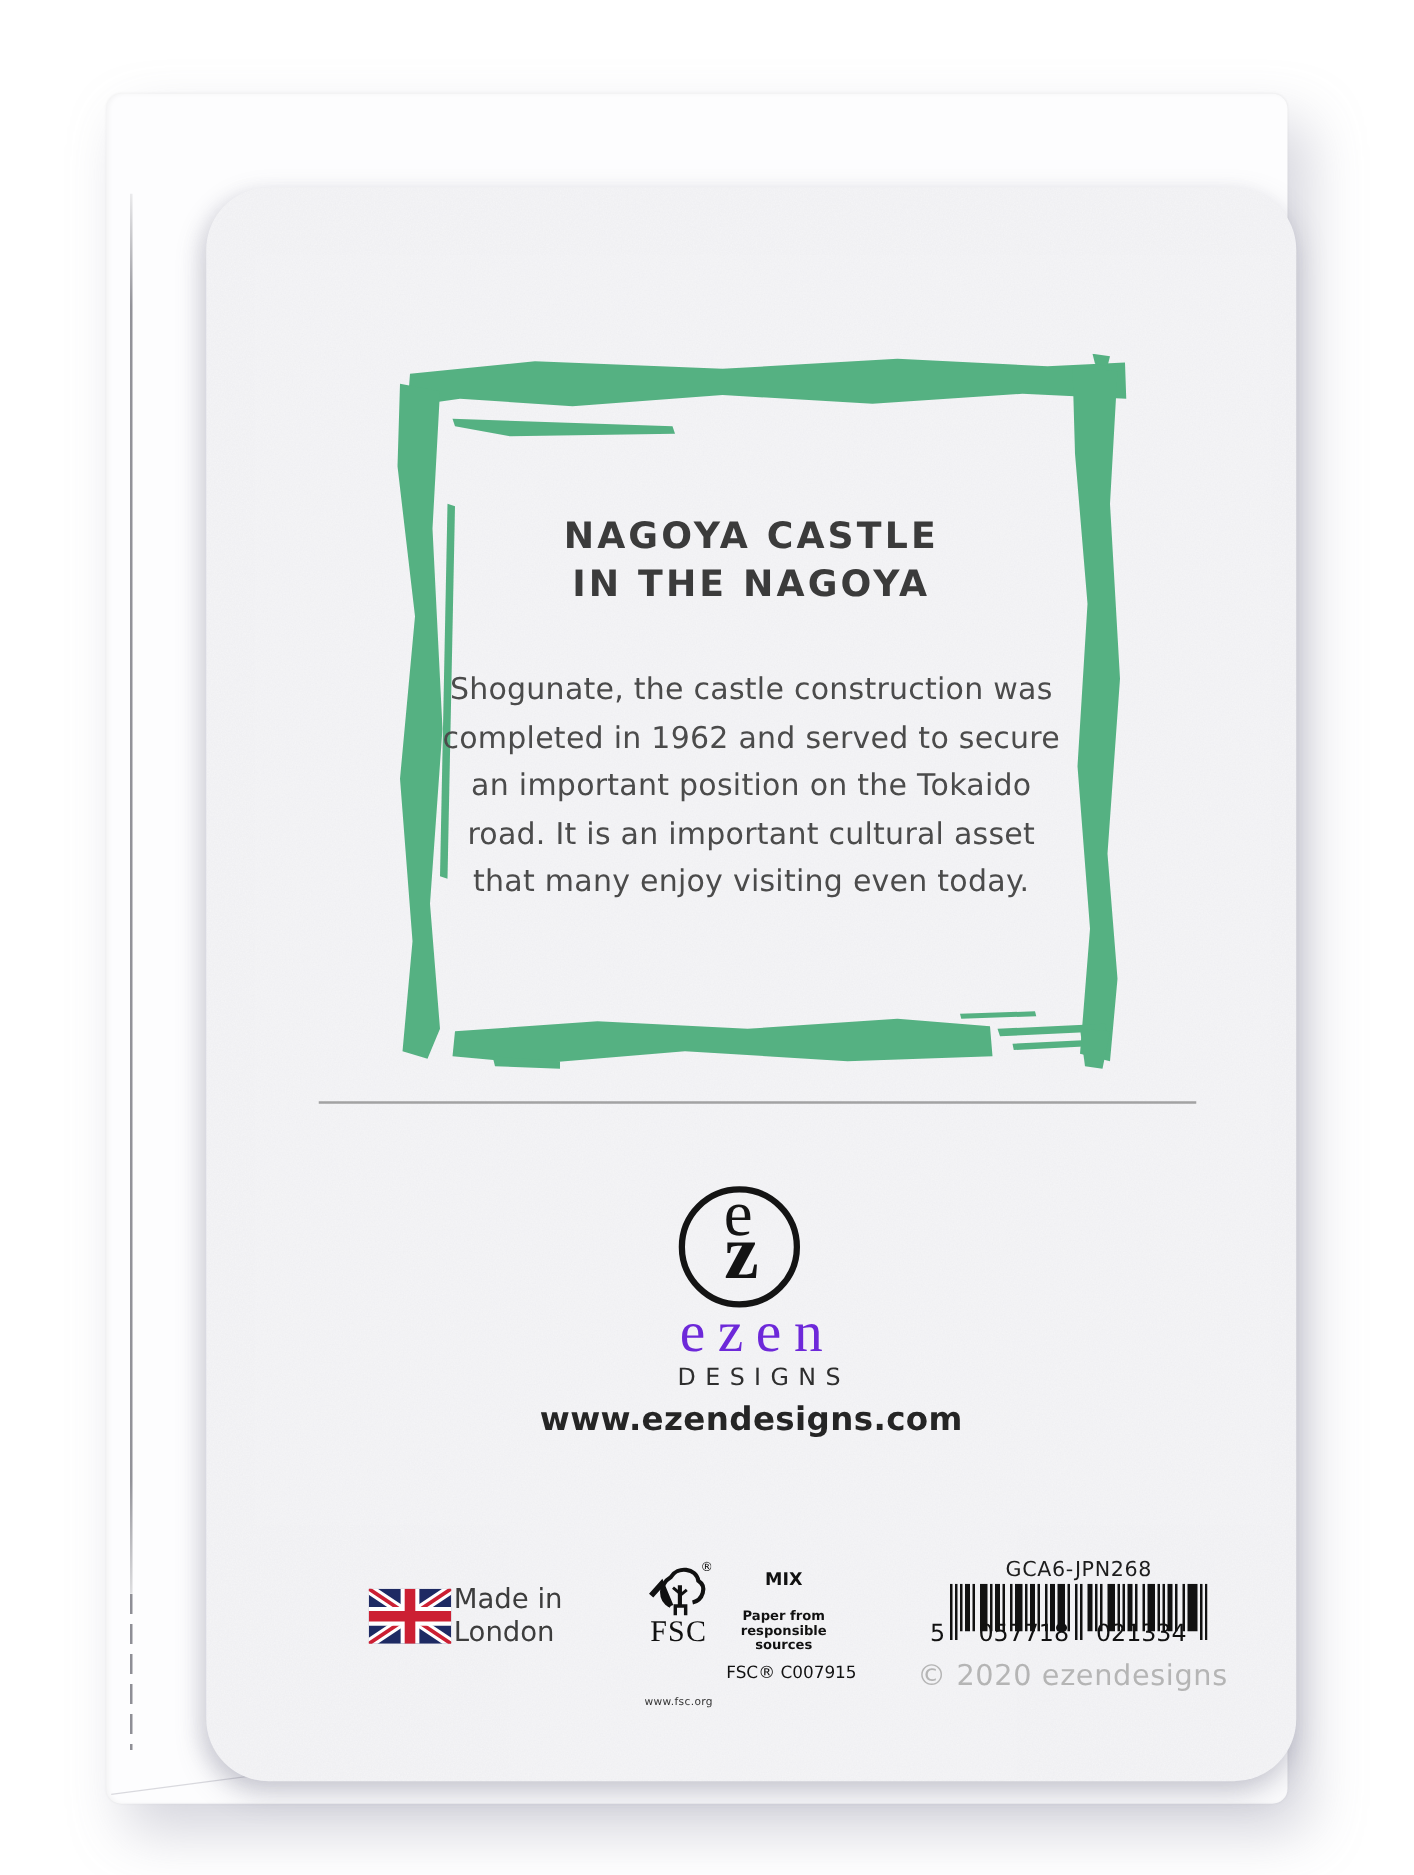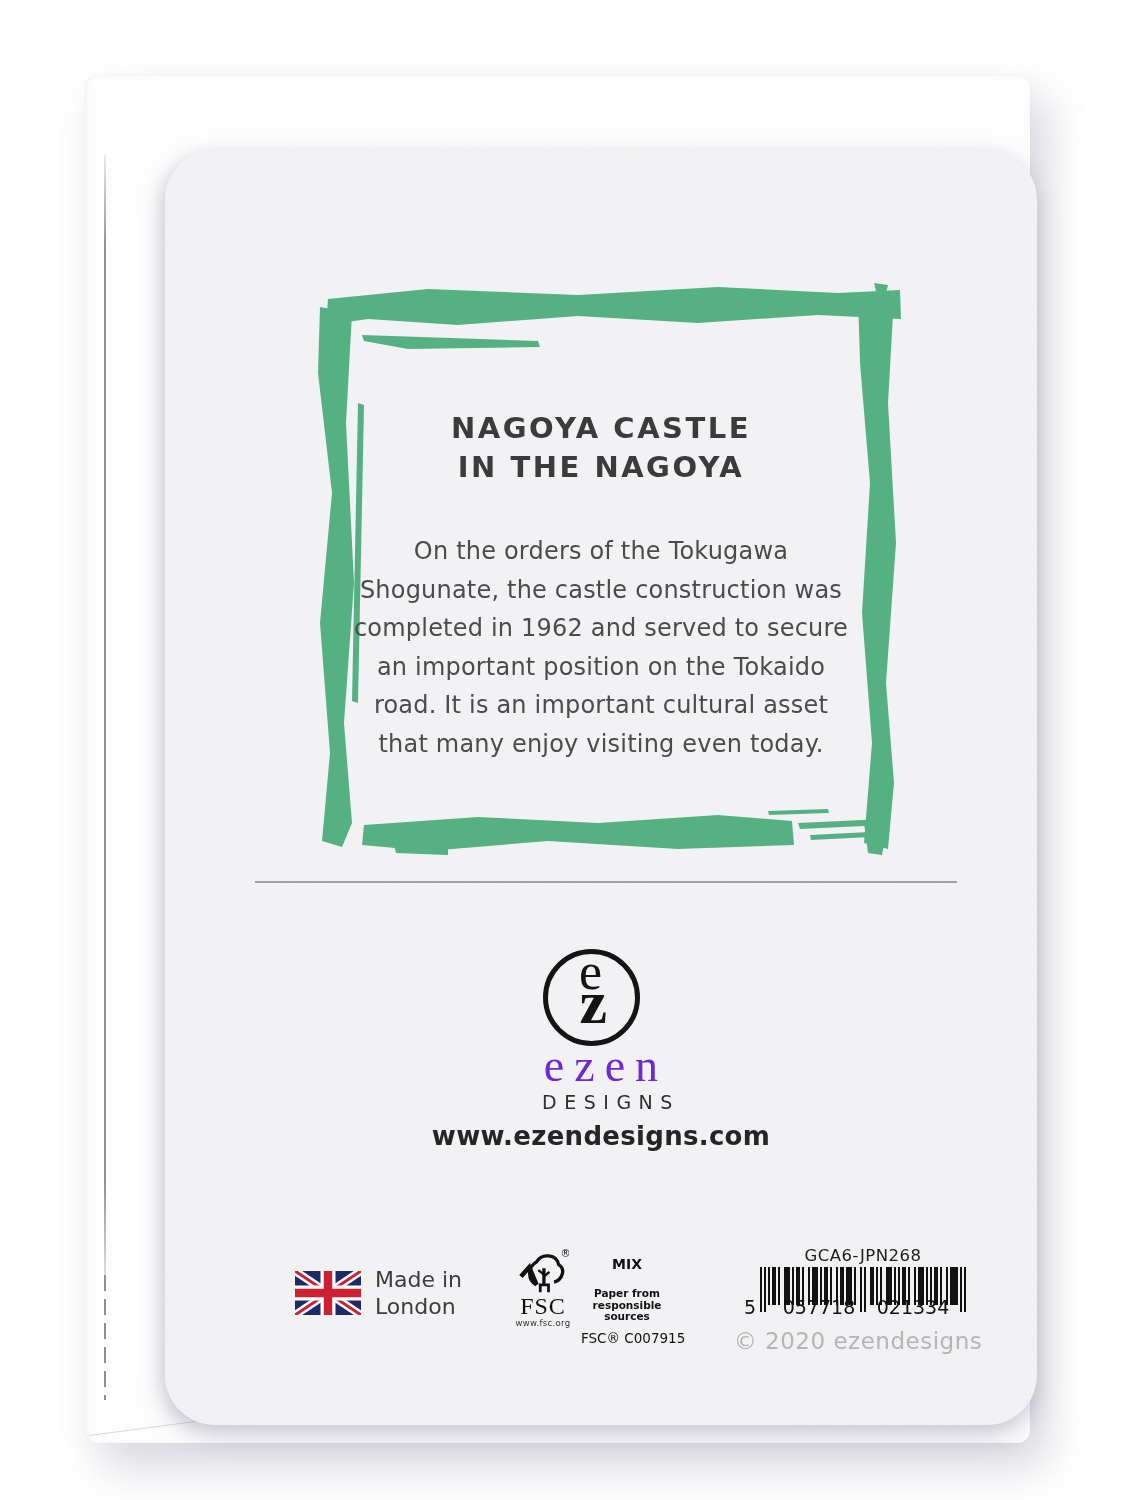--- a/index.html
+++ b/index.html
@@ -37,26 +37,26 @@
   .brand-name{position:absolute;left:0;right:0;top:892px;text-align:center;
           font-family:"Liberation Serif",serif;font-size:46px;line-height:48px;letter-spacing:10px;
           padding-left:10px;color:#6d28d9;}
   .brand-tag{position:absolute;left:0;right:0;top:941px;text-align:center;
           font-size:19px;letter-spacing:7.5px;padding-left:20px;color:#2e2e2e;}
   .website{position:absolute;left:0;right:0;top:971px;text-align:center;
           font-size:26px;font-weight:bold;color:#252525;letter-spacing:0.3px;}
   
   .origin{position:absolute;left:130px;top:1116px;display:flex;align-items:center;}
   .origin .flag{display:block;}
-  .origin-text{margin-left:14px;font-size:22px;line-height:27px;color:#3d3d3d;}
+  .origin-text{margin-left:2px;font-size:22px;line-height:27px;color:#3d3d3d;}
   .fsc{position:absolute;left:347px;top:1098px;width:62px;text-align:center;}
   .fsc-icon{display:block;margin:0 auto;}
   .fsc-acronym{font-family:"Liberation Serif",serif;font-weight:normal;font-size:24px;line-height:24px;
                letter-spacing:1px;color:#111;}
-  .fsc-url{font-size:8.5px;color:#333;letter-spacing:0.3px;}
+  .fsc-url{font-size:8.5px;color:#333;letter-spacing:0.3px;margin-top:39px;}
   .fsc-right{position:absolute;left:416px;top:1106px;width:92px;text-align:center;color:#111;}
   .fsc-grade{font-size:14px;font-weight:bold;margin-bottom:16px;}
   .fsc-desc{font-size:10.5px;line-height:11.5px;font-weight:bold;}
   .fsc-license{font-size:13.5px;font-weight:normal;margin-top:7px;white-space:nowrap;}
   .barcode{position:absolute;left:578px;top:1096px;width:230px;height:80px;}
   .bc-sku{position:absolute;left:17px;top:0;width:206px;text-align:center;
           font-size:16.5px;letter-spacing:0.5px;color:#1d1d1d;}
   .bc-bars{position:absolute;left:17px;top:21px;}
   .bc-lead{position:absolute;left:0px;top:50px;width:14px;text-align:center;font-size:19px;color:#111;}
   .bc-g1{position:absolute;left:34px;top:50px;width:84px;text-align:center;font-size:19px;color:#111;}
@@ -101,21 +101,20 @@
         <path d="M566 540 L590 542 L584 572 L570 570 Z"></path>
       </g>
     </svg>
 
     <div class="title">
       <div>NAGOYA CASTLE</div>
       <div>IN THE NAGOYA</div>
     </div>
 
     <div class="body-text">
-      <div>On the orders of the Tokugawa</div>
       <div>Shogunate, the castle construction was</div>
       <div>completed in 1962 and served to secure</div>
       <div>an important position on the Tokaido</div>
       <div>road. It is an important cultural asset</div>
       <div>that many enjoy visiting even today.</div>
     </div>
 
     <div class="divider"></div>
 
     <div class="logo-circle">

